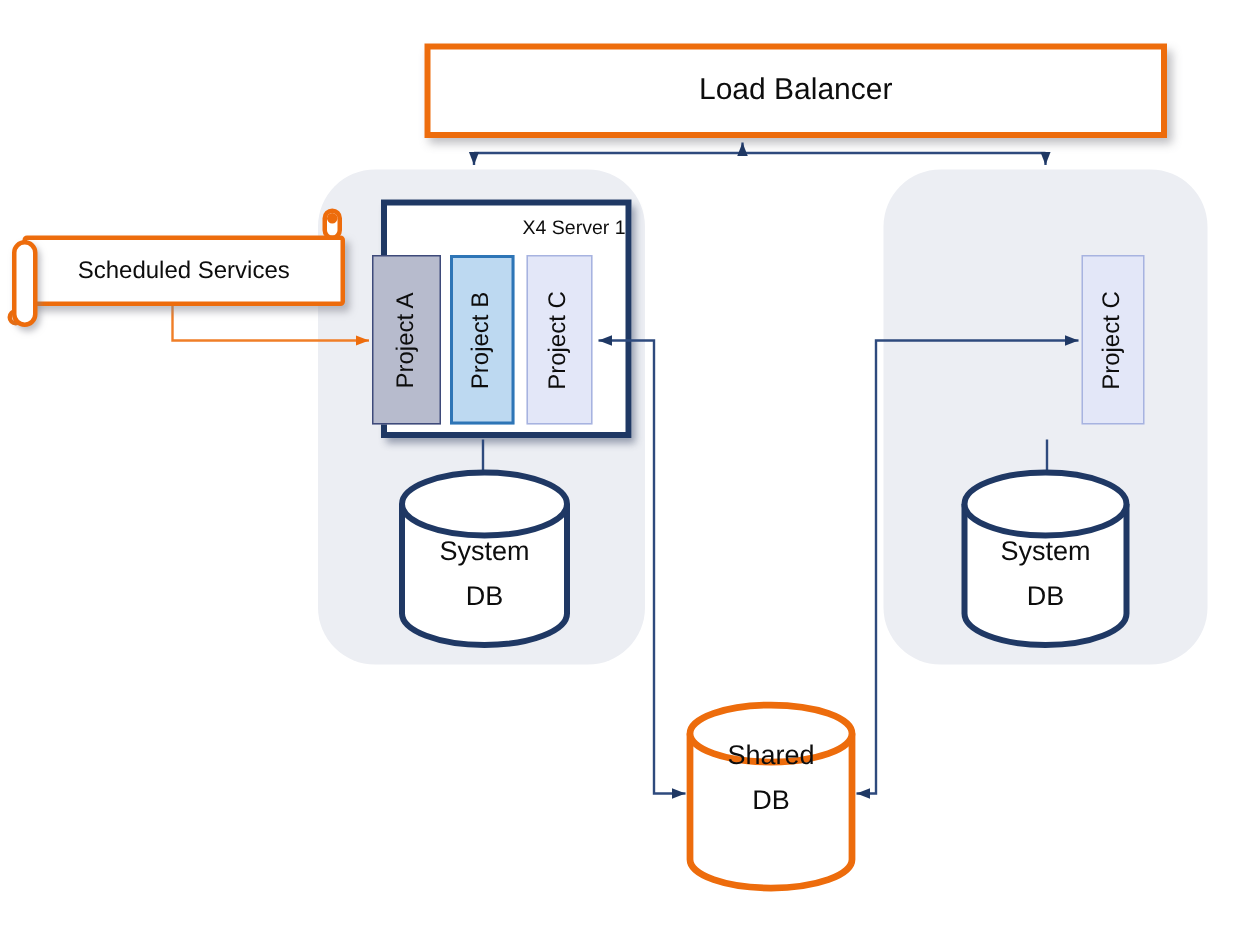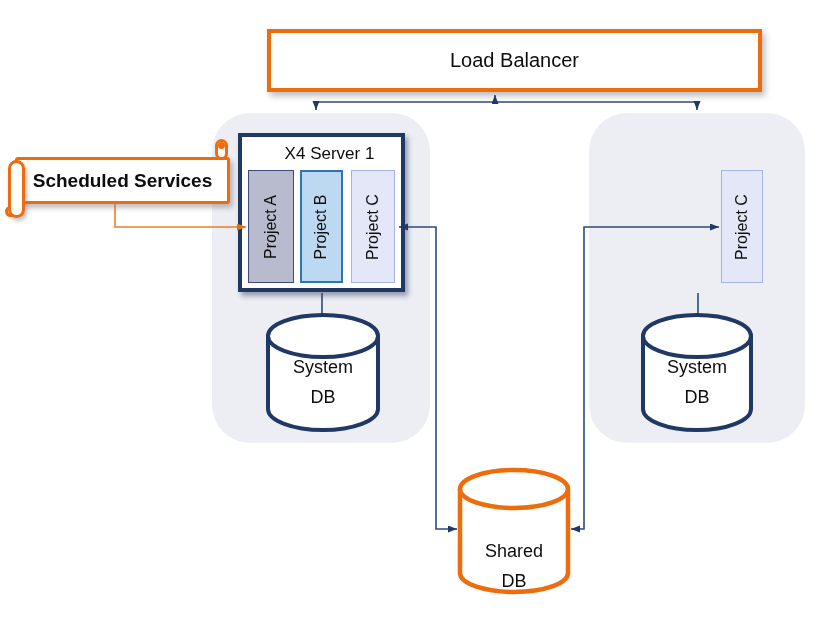--- a/index.html
+++ b/index.html
@@ -13,50 +13,50 @@
   .canvas{position:relative; width:822px; height:627px; background:#fff; overflow:hidden;}
   .abs{position:absolute;}
   
   .cluster{background:var(--container-gray); border-radius:38px;}
   
   .lb{left:267px; top:29px; width:495px; height:63px; background:#fff;
       border:4px solid var(--orange); box-shadow:3px 4px 6px rgba(110,110,120,.45);
       display:flex; align-items:center; justify-content:center; font-size:20px;}
   
   .server{background:#fff; border:4px solid var(--navy); box-shadow:3px 4px 5px rgba(44,58,92,.45);}
-  .server-title{position:absolute; left:16px; right:0; top:7px; text-align:center; font-size:17px;}
+  .server-title{position:absolute; left:16px; right:0; top:7px; text-align:right; font-size:13px;}
   .proj{display:flex; align-items:center; justify-content:center; border:1.5px solid;}
   .proj span{transform:rotate(-90deg); white-space:nowrap; font-size:16px;}
   .proj-a{background:var(--project-a-fill); border-color:var(--project-a-border);}
   .proj-b{background:var(--project-b-fill); border-color:var(--project-b-border); border-width:2px;}
   .proj-c{background:var(--project-c-fill); border-color:var(--project-c-border);}
   
   .scroll-main{left:15px; top:157px; width:215px; height:47px; background:#fff;
       border:3px solid var(--orange); border-radius:3px; box-shadow:3px 4px 5px rgba(130,130,140,.5);
-      display:flex; align-items:center; justify-content:center; font-size:19px; z-index:6;font-weight:bold;}
+      display:flex; align-items:center; justify-content:center; font-size:16px; z-index:6;}
   .scroll-roll{left:8px; top:160px; width:17px; height:58px; background:#fff;
       border:3px solid var(--orange); border-radius:9px; z-index:7;
       box-shadow:2px 3px 4px rgba(130,130,140,.5);}
   .scroll-hook{left:5px; top:206px; width:11px; height:11px; background:#fff;
       border:3px solid var(--orange); border-radius:50%; z-index:6;}
   .scroll-knob{left:215px; top:139px; width:13px; height:21px; background:#fff;
       border:3px solid var(--orange); border-radius:7px; z-index:5;}
   .scroll-knob-dot{left:218px; top:142px; width:7px; height:7px; background:var(--orange);
       border-radius:50%; z-index:6;}
   
   svg.layer{position:absolute; left:0; top:0; z-index:4; pointer-events:none;}
   .line-navy{stroke:var(--line-navy); stroke-width:1.6; fill:none;}
   .line-orange{stroke:var(--orange-connector); stroke-width:1.6; fill:none;}
   .arrow-navy{fill:var(--navy);}
   .arrow-orange{fill:var(--orange);}
   .cyl-navy{fill:#fff; stroke:var(--navy); stroke-width:4; stroke-linejoin:round;}
   .cyl-orange{fill:#fff; stroke:var(--orange); stroke-width:4.5; stroke-linejoin:round;}
   
   .db-label{width:120px; text-align:center; font-size:18px; line-height:30px; z-index:5;}
-  .z1{z-index:1;} .z2{z-index:2;} .z3{z-index:3;}
+  .z1{z-index:1;} .z2{z-index:2;margin-left:16px;} .z3{z-index:3;}
 </style>
 </head>
 <body>
 
 <div class="canvas">
 
   <div class="abs cluster z1" style="left:212px; top:113px; width:218px; height:330px;"></div>
   <div class="abs cluster z1" style="left:589px; top:113px; width:216px; height:330px;"></div>
 
   <div class="abs lb z2">
@@ -119,21 +119,21 @@
   </svg>
 
   <div class="abs db-label" style="left:263px; top:352px;">
     <div>System</div>
     <div>DB</div>
   </div>
   <div class="abs db-label" style="left:637px; top:352px;">
     <div>System</div>
     <div>DB</div>
   </div>
-  <div class="abs db-label" style="left:454px; top:536px;">
+  <div class="abs db-label" style="left:454px; top:488px;">
     <div>Shared</div>
     <div>DB</div>
   </div>
 
   <div class="abs scroll-knob"></div>
   <div class="abs scroll-knob-dot"></div>
   <div class="abs scroll-main">
     <span>Scheduled Services</span>
   </div>
   <div class="abs scroll-roll"></div>

